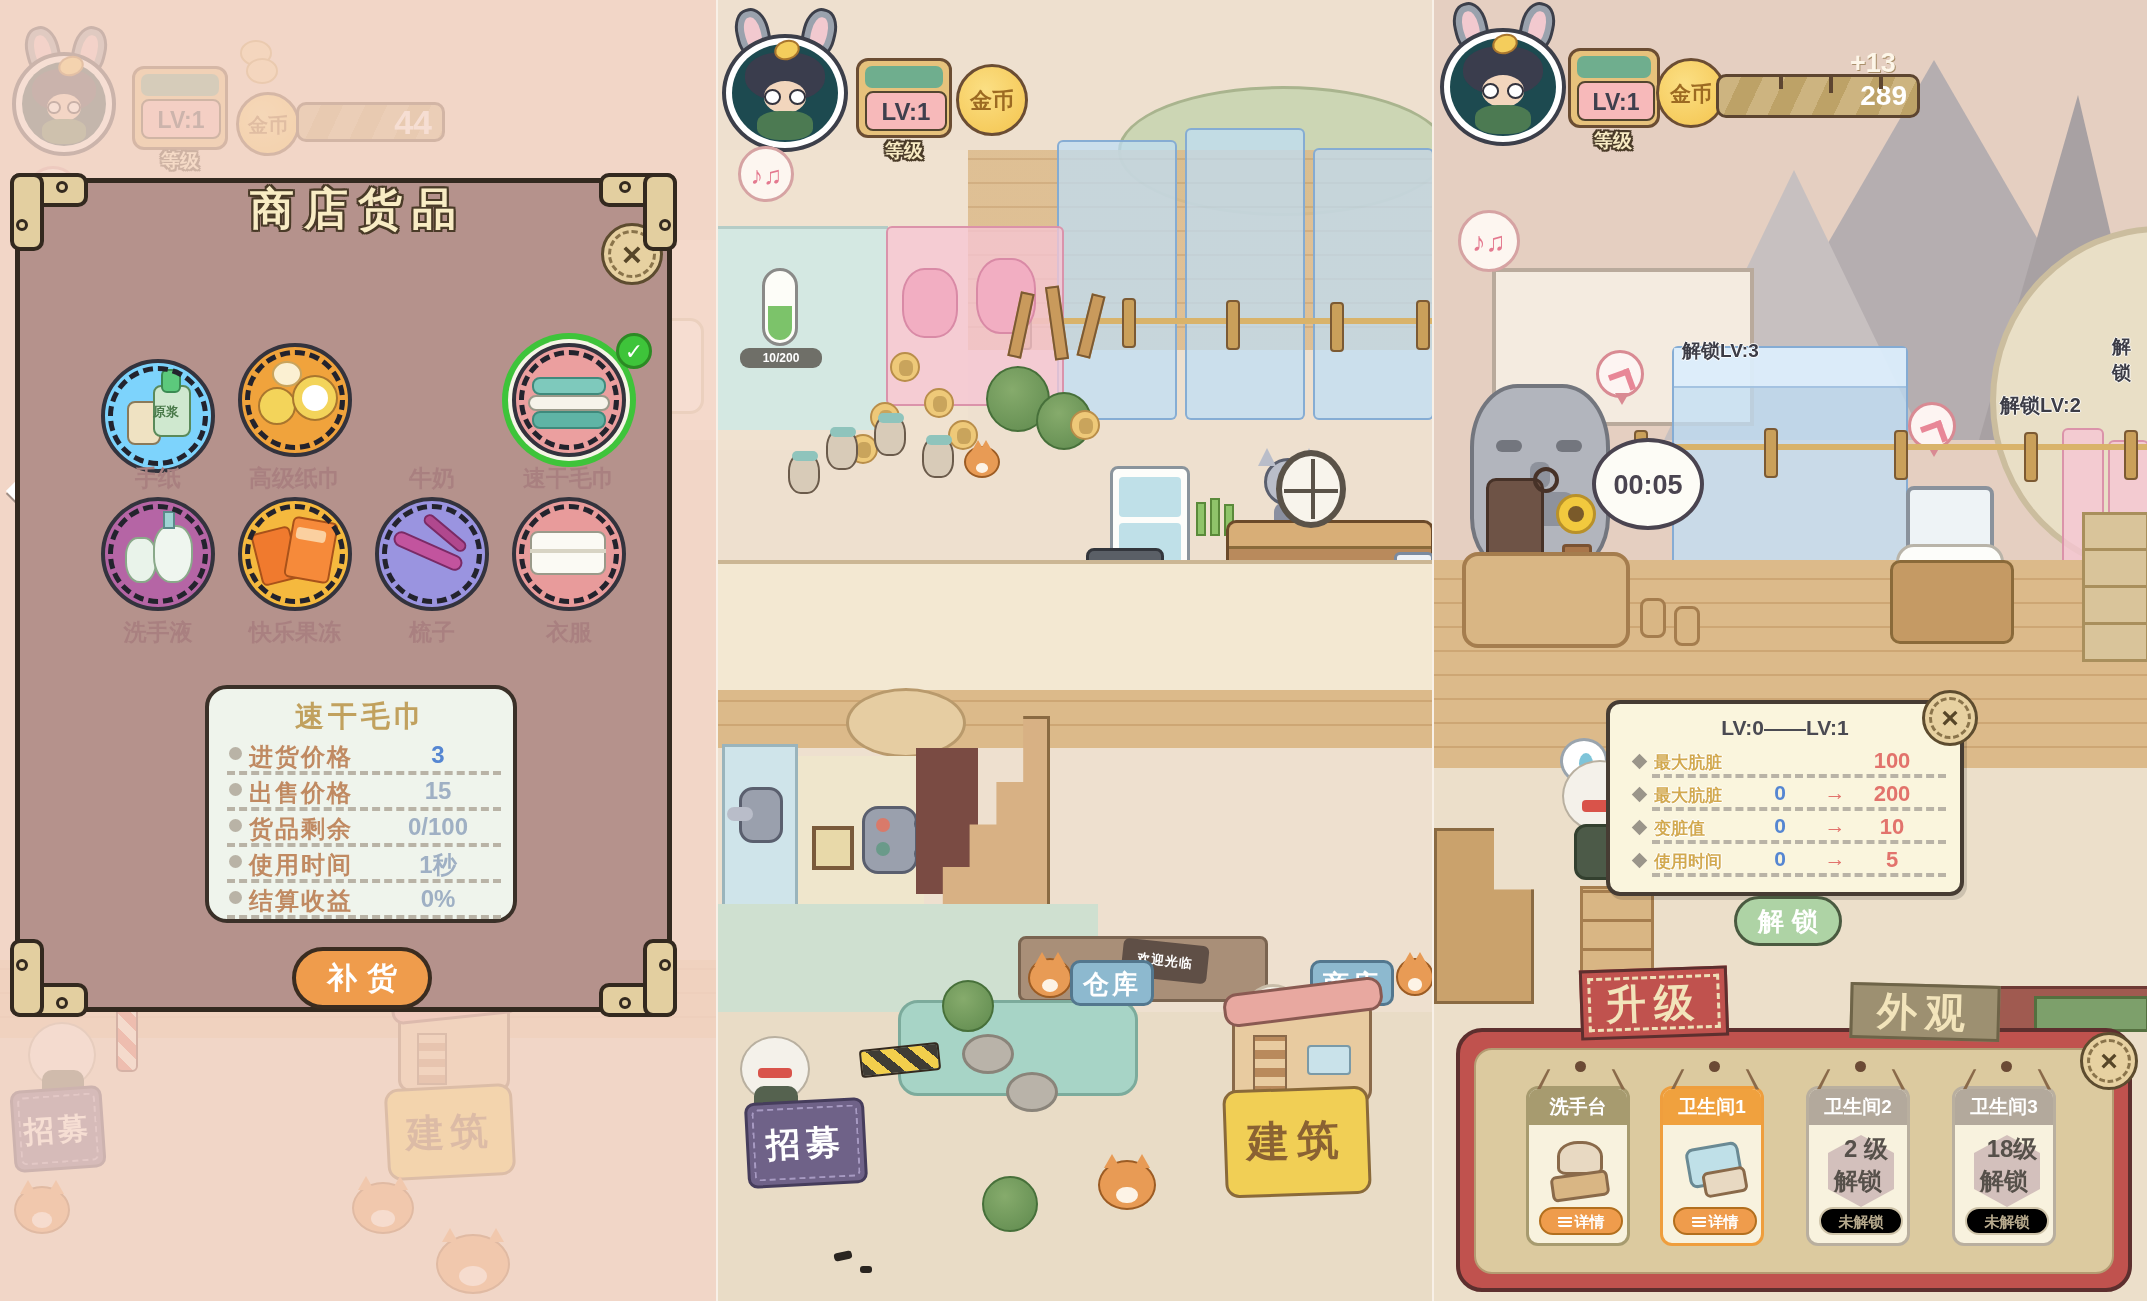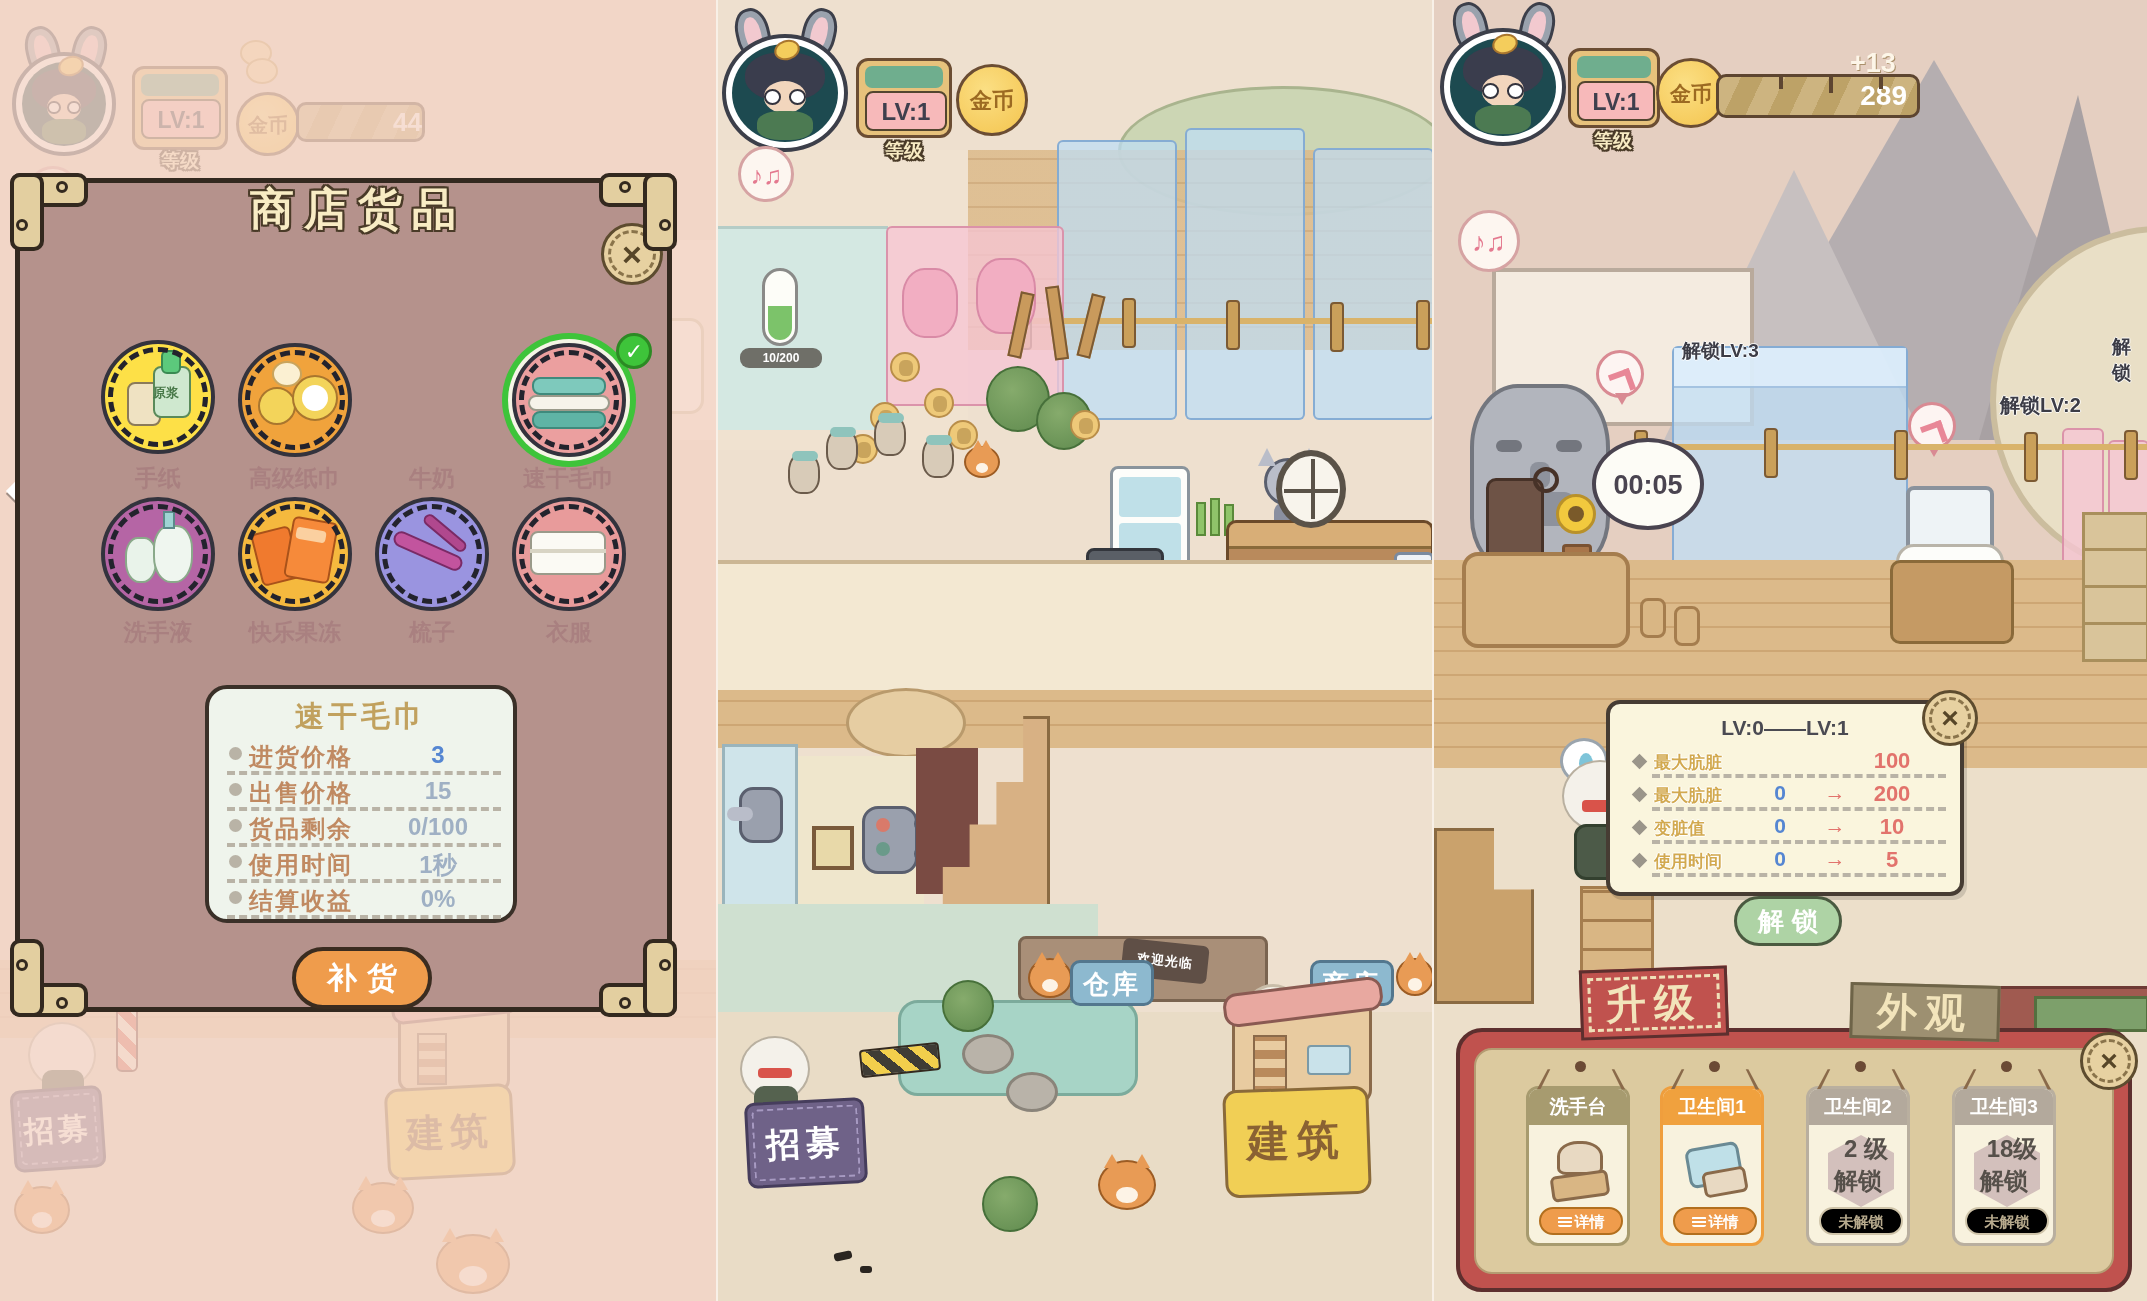--- a/index.html
+++ b/index.html
@@ -183,21 +183,21 @@
       <div class="lvpink" style="left:6px;top:30px;width:80px;height:40px;font-size:23px;line-height:38px;">LV:1</div>
     </div>
     <div class="lvlbl ow" style="left:146px;top:148px;width:68px;">等级</div>
     <div class="abs" style="left:236px;top:40px;width:40px;height:52px;">
       <span class="abs" style="left:4px;top:0;width:32px;height:26px;border-radius:50%;background:#f7dca0;border:2px solid #c9a45c;"></span>
       <span class="abs" style="left:10px;top:18px;width:32px;height:26px;border-radius:50%;background:#f7dca0;border:2px solid #c9a45c;"></span>
     </div>
     <div class="coin abs" style="left:236px;top:92px;width:64px;height:64px;font-size:20px;line-height:60px;">
       <span>金币</span>
     </div>
-    <div class="goldbar abs" style="left:296px;top:102px;width:129px;height:40px;font-size:26px;line-height:34px;padding-right:0;">
+    <div class="goldbar abs" style="left:296px;top:102px;width:149px;height:40px;font-size:34px;line-height:34px;padding-right:10px;">
       <span>44</span>
     </div>
     <div class="musicbtn abs" style="left:26px;top:166px;width:54px;height:54px;font-size:24px;line-height:50px;">♪♫</div>
 
     <div class="abs" style="left:116px;top:994px;width:22px;height:78px;border:2px solid #6b3a33;border-radius:6px;background:repeating-linear-gradient(45deg,#d96a5a 0 10px,#f4ece0 10px 20px);"></div>
     <div>
       <span class="chef-hair abs" style="left:28px;top:1022px;width:68px;height:66px;"></span>
       <span class="abs" style="left:42px;top:1070px;width:42px;height:34px;border-radius:10px;background:#55624f;"></span>
       <div class="purplesign abs" style="left:12px;top:1088px;width:92px;height:82px;transform:rotate(-4deg);font-size:30px;line-height:78px;letter-spacing:4px;">
         <span>招募</span>
@@ -253,21 +253,21 @@
           <span class="a" style="right:0;bottom:0;"></span>
           <span class="b" style="right:0;bottom:0;"></span>
           <span class="s" style="right:46px;bottom:8px;"></span>
           <span class="s" style="right:6px;bottom:46px;"></span>
         </div>
 
       <div class="closebtn abs" style="left:581px;top:40px;width:62px;height:62px;font-size:34px;line-height:56px;">
         <span>×</span>
       </div>
 
-      <div class="item-c" style="left:81px;top:157px;background:#fde047;">
+      <div class="item-c" style="left:81px;top:176px;background:#7dd3fc;">
         <span class="abs" style="left:22px;top:38px;width:34px;height:44px;background:#efe2c2;border:2px solid #8a7a5a;border-radius:8px;"></span>
         <span class="abs" style="left:48px;top:22px;width:38px;height:52px;background:#cfe8cf;border:2px solid #5a8a5a;border-radius:8px;"></span>
         <span class="abs" style="left:56px;top:6px;width:20px;height:24px;background:#5cc97c;border:2px solid #3a8a52;border-radius:6px;"></span>
         <span class="abs" style="left:48px;top:40px;font-size:13px;color:#4a7a4a;font-weight:bold;">原浆</span>
       </div>
       <div class="item-c" style="left:218px;top:160px;background:#f0a33c;">
         <span class="abs" style="left:16px;top:40px;width:38px;height:38px;border-radius:50%;background:#f3d45a;border:2px solid #a9762e;"></span>
         <span class="abs" style="left:50px;top:28px;width:46px;height:46px;border-radius:50%;background:#f3d45a;border:2px solid #a9762e;"></span>
         <span class="abs" style="left:60px;top:38px;width:26px;height:26px;border-radius:50%;background:#fff;"></span>
         <span class="abs" style="left:30px;top:14px;width:30px;height:26px;border-radius:50%;background:#fbf0d2;border:2px solid #c9a45c;"></span>

